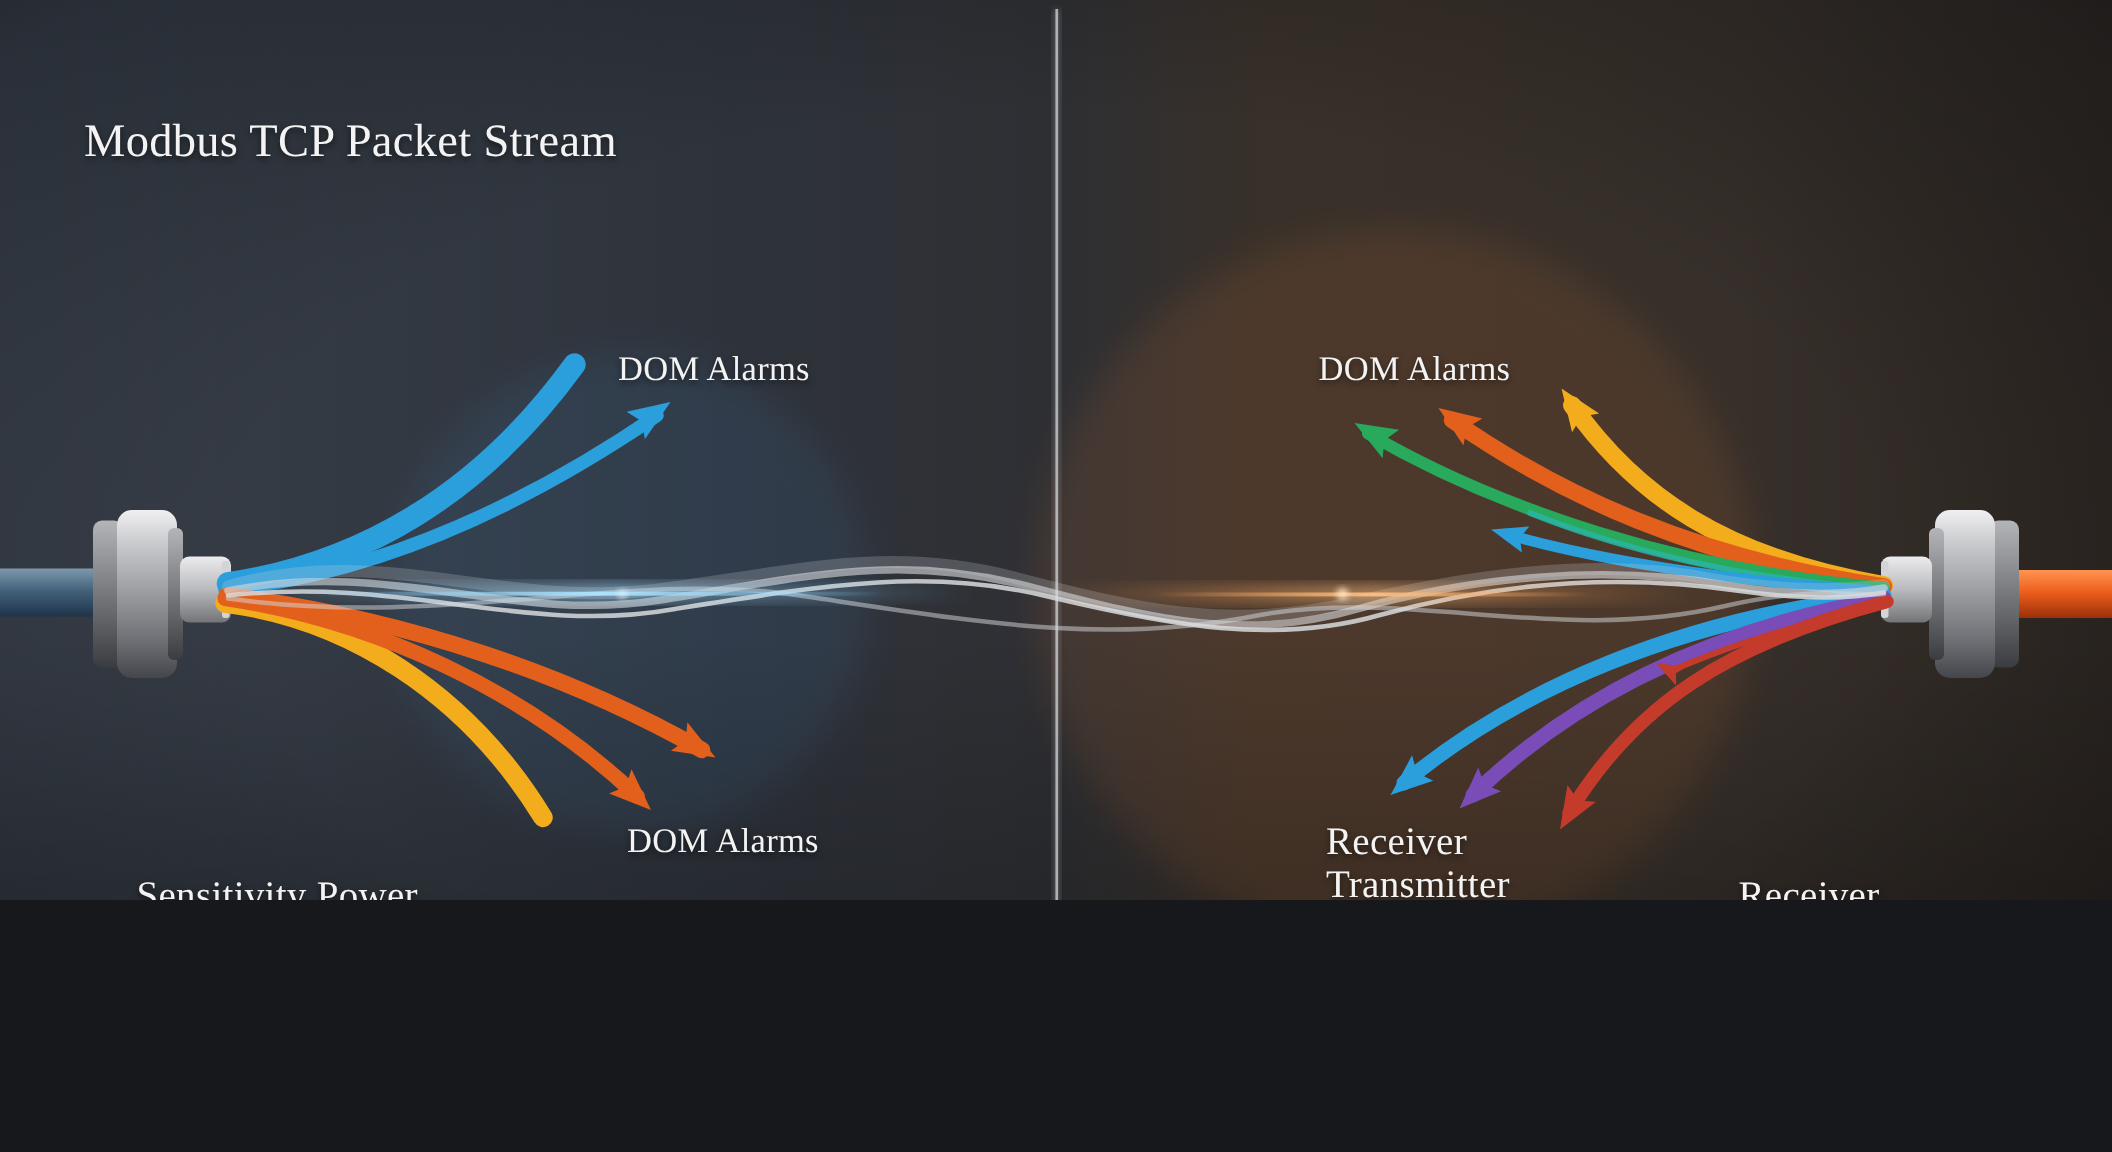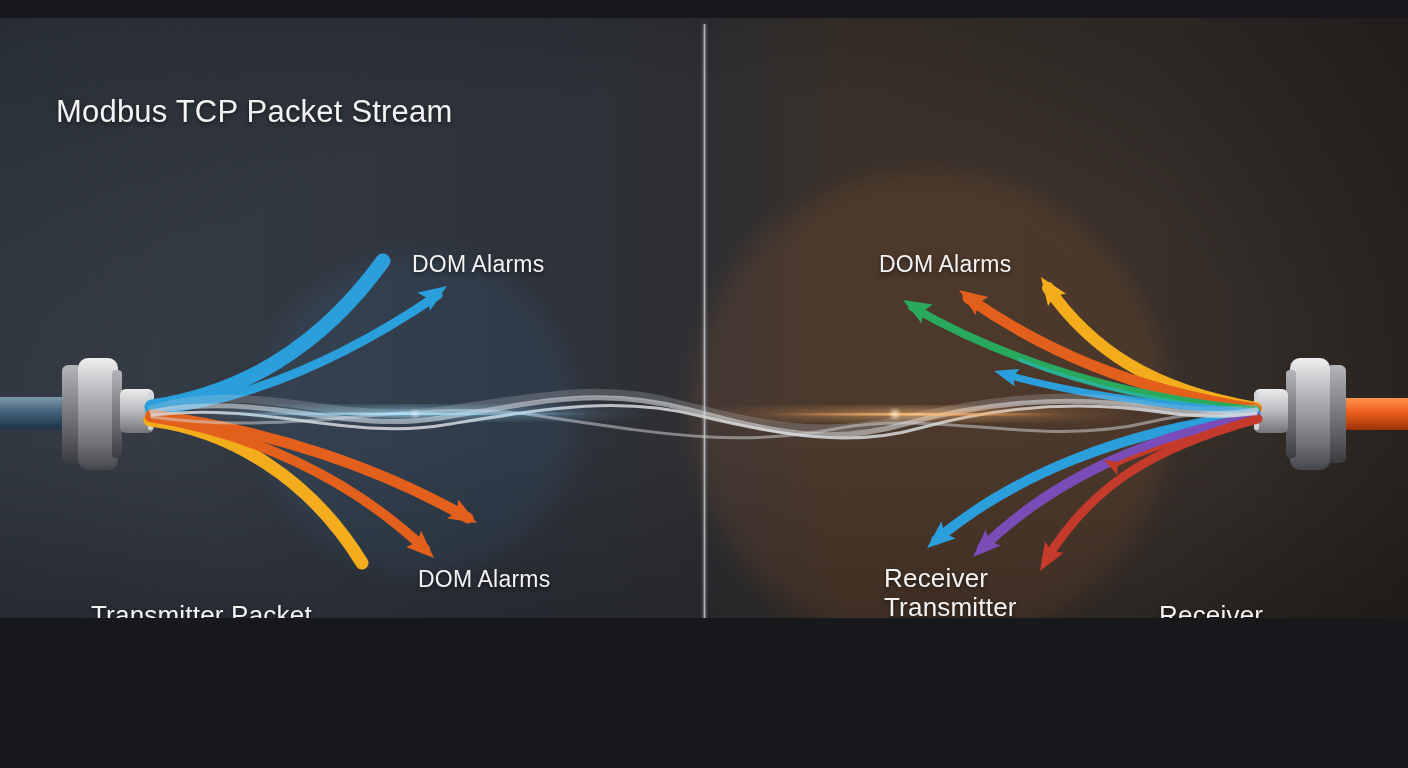--- a/index.html
+++ b/index.html
@@ -1,19 +1,18 @@
 <!DOCTYPE html>
 <html><head>
 <meta charset="utf-8">
 <style>
   html,body{margin:0;padding:0;background:#16181c;}
   .stage{
     position:relative;width:1408px;height:600px;overflow:hidden;
-    font-family:Liberation Sans, sans-serif;
-    margin-top:18px;
+    font-family:Liberation Serif, serif;
   }
   .stage svg{position:absolute;left:0;top:0;}
   .label{
     position:absolute;color:#f3f3f3;letter-spacing:0.2px;
     text-shadow:0 2px 4px rgba(0,0,0,0.55);white-space:nowrap;
   }
   .title{left:56px;top:76px;font-size:31px;font-weight:normal;}
   .lbl-tx-dom-top{left:412px;top:233px;font-size:23px;}
   .lbl-tx-dom-bottom{left:418px;top:548px;font-size:23px;}
   .lbl-tx-power{left:91px;top:582px;font-size:26px;}
@@ -172,20 +171,20 @@
     <rect x="700" y="392" width="430" height="8" fill="url(#streakOrange)" opacity="0.85" filter="url(#blur5)"></rect>
     <rect x="770" y="395" width="290" height="2.6" fill="url(#streakOrange)"></rect>
     <circle cx="895" cy="396" r="4" fill="#ffe9c9" opacity="0.9" filter="url(#blur2)"></circle>
     <circle cx="415" cy="396" r="3" fill="#dff2ff" opacity="0.85" filter="url(#blur2)"></circle>
   </g>
 </svg>
 
 <div class="label title">Modbus TCP Packet Stream</div>
 <div class="label lbl-tx-dom-top">DOM Alarms</div>
 <div class="label lbl-tx-dom-bottom">DOM Alarms</div>
-<div class="label lbl-tx-power">Transmitter Packet</div>
+<div class="label lbl-tx-power">Sensitivity Power</div>
 <div class="label lbl-rx-dom">DOM Alarms</div>
 <div class="label lbl-rx-sens">
   <div>Receiver</div>
   <div>Transmitter</div>
 </div>
 <div class="label lbl-receiver">Receiver</div>
 </div>
 
 </body></html>

